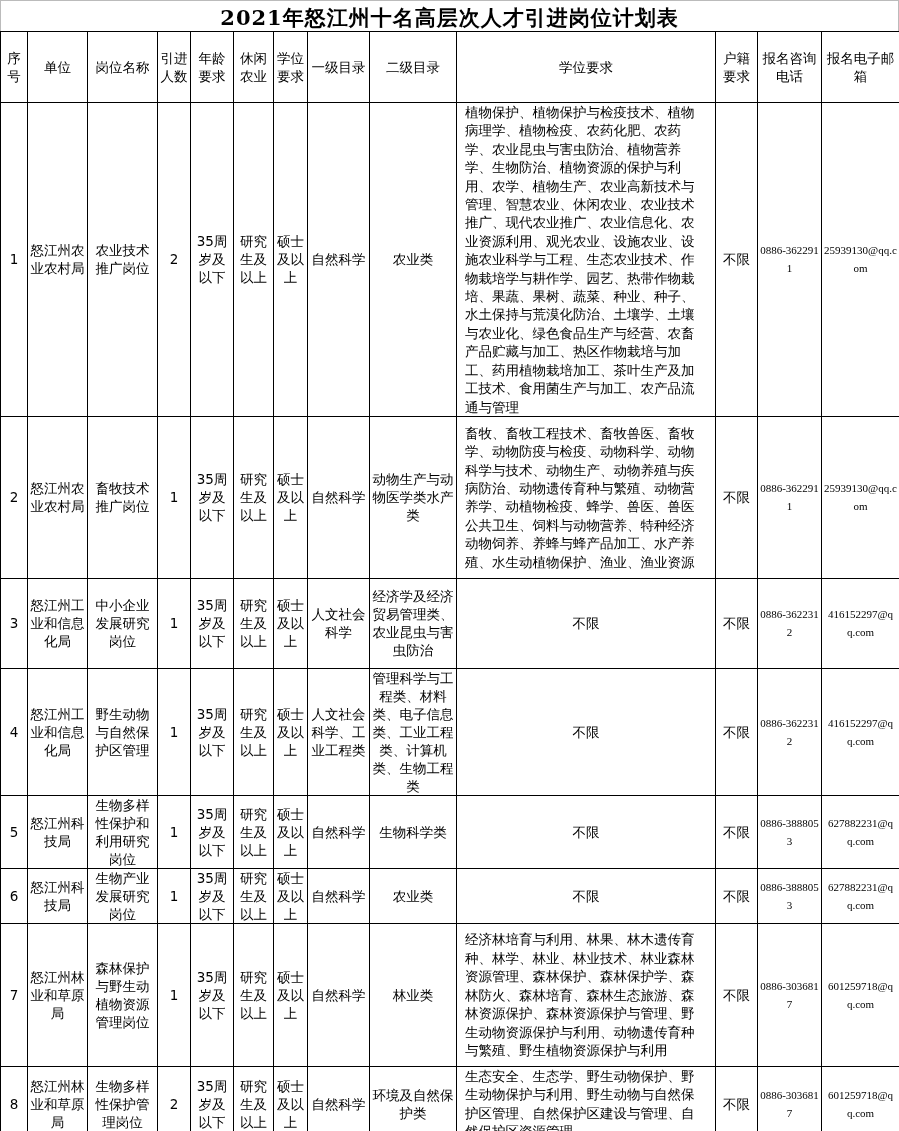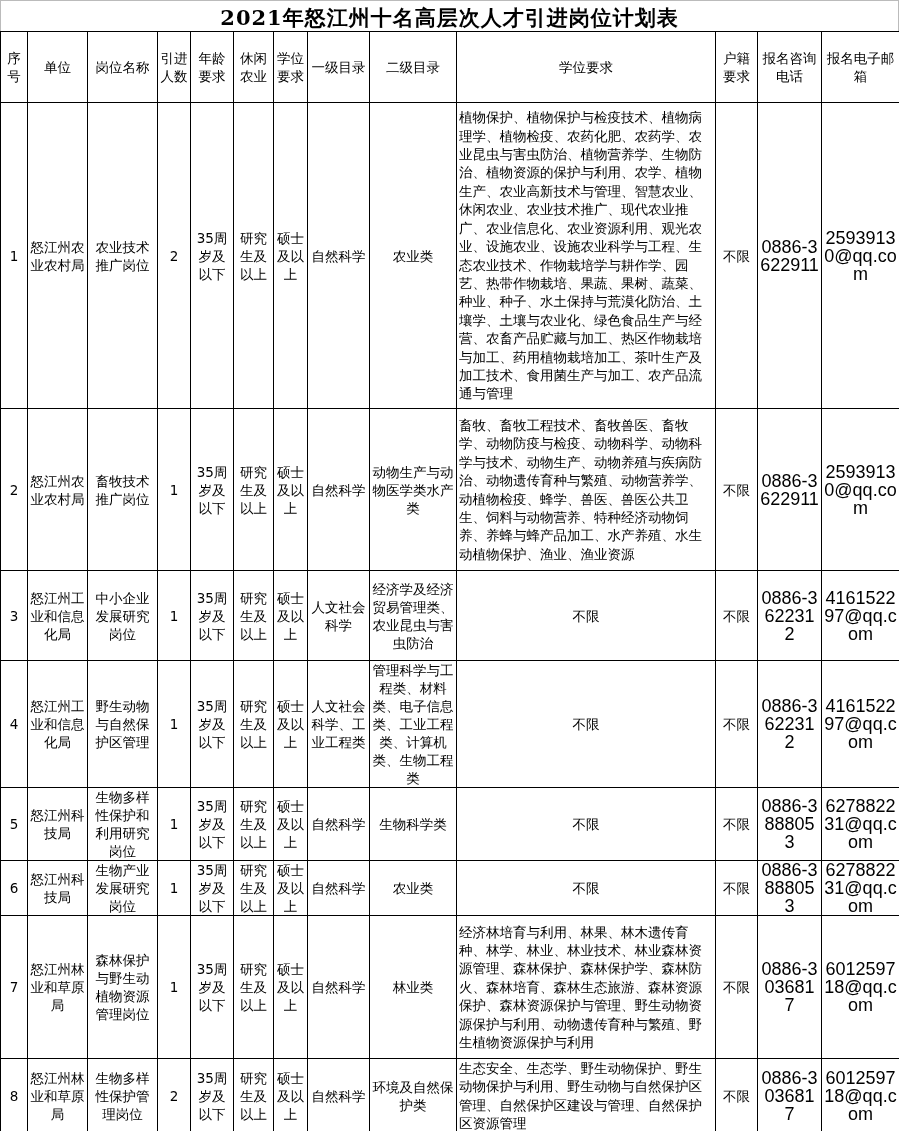--- a/index.html
+++ b/index.html
@@ -1,22 +1,22 @@
 <!DOCTYPE html>
 <html><head>
 <meta charset="utf-8">
 <style>
   html, body { margin:0; padding:0; background:#fff; }
   body { width:899px; height:1131px; position:relative; overflow:hidden; font-family:"DejaVu Sans", sans-serif; color:#000; }
   .title { position:absolute; left:0; top:0; width:899px; height:31px; line-height:34px; text-align:center; font-family:"DejaVu Serif", serif; font-weight:bold; font-size:21px; border:1px solid #bbb; border-bottom:none; box-sizing:border-box; letter-spacing:1px; }
   table { position:absolute; left:0; top:31px; border-collapse:collapse; table-layout:fixed; width:899px; }
   td, th { border:1.5px solid #000; padding:0 2px; font-size:13.5px; line-height:18px; text-align:center; vertical-align:middle; font-weight:normal; word-break:break-all; overflow:hidden; }
   th { height:70px; }
-  td.spec { text-align:left; padding:0 2px; font-size:13.5px; line-height:18.4px; }
-  td.mono { font-family:Liberation Sans, sans-serif; font-size:18px; line-height:18px; }
+  td.spec { text-align:left; padding:0 8px; font-size:13.5px; line-height:18.4px; }
+  td.mono { font-family:Liberation Serif, serif; font-size:11px; line-height:18px; }
   .wm { position:absolute; left:728px; top:1132px; color:rgba(140,140,140,0.55); font-size:21px; font-weight:bold; white-space:nowrap; }
   .wm .ic { display:inline-block; width:26px; height:22px; border:2px solid rgba(150,150,150,0.55); border-radius:50%; margin-right:6px; vertical-align:middle; }
 </style>
 </head>
 <body>
 
 <div class="title">2021年怒江州十名高层次人才引进岗位计划表</div>
 
 <table>
   <colgroup>

